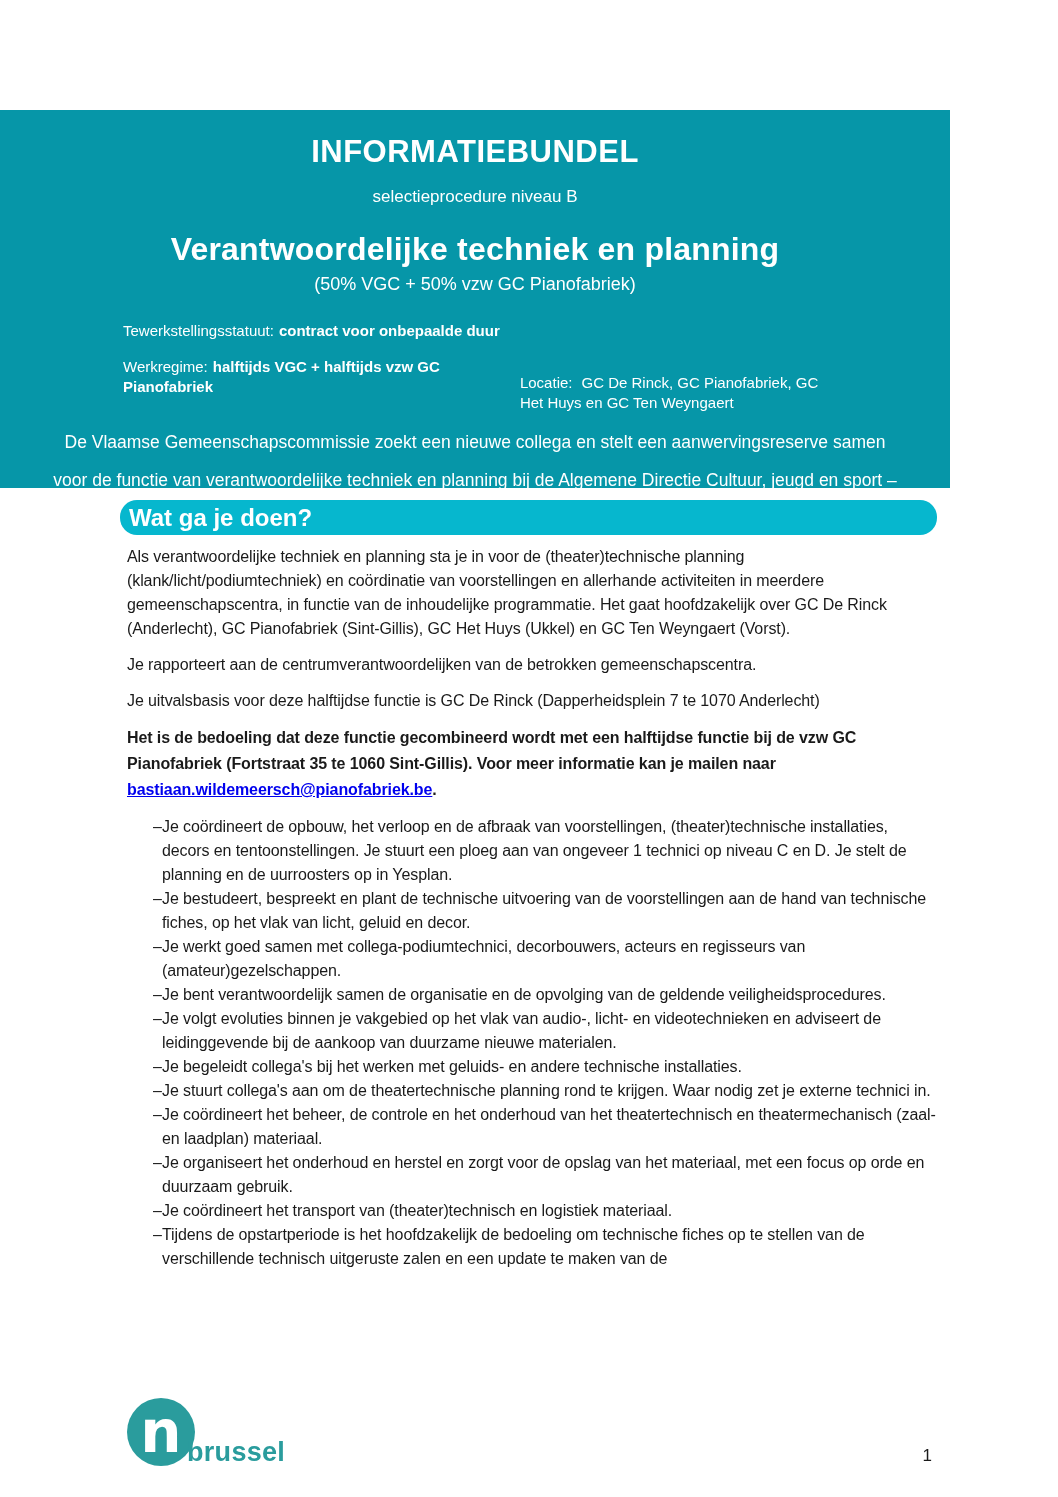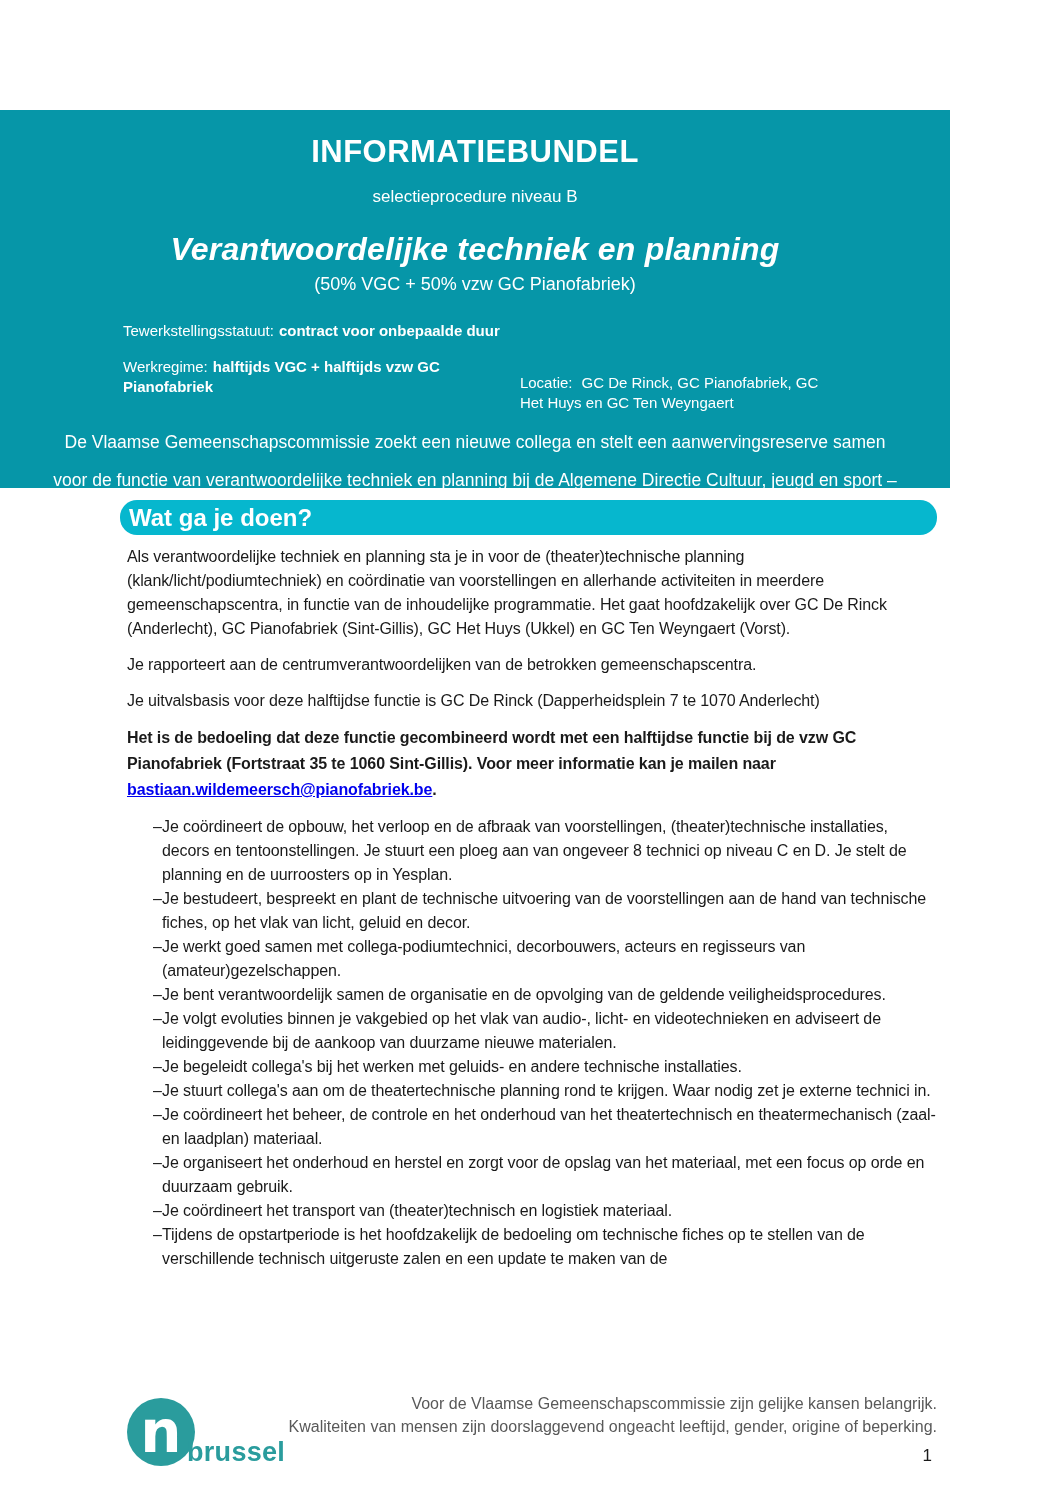--- a/index.html
+++ b/index.html
@@ -29,21 +29,21 @@
   }
   .doc-title{
     margin-top:24px;text-align:center;
     font-size:31px;font-weight:bold;letter-spacing:.5px;
   }
   .doc-subtitle{
     margin-top:17px;text-align:center;font-size:17px;
   }
   .job-title{
     margin-top:24px;text-align:center;
-    font-size:32px;font-weight:bold;letter-spacing:.2px;font-style:italic;
+    font-size:32px;font-weight:bold;letter-spacing:.2px;
   }
   .job-subtitle{
     margin-top:6px;text-align:center;font-size:18px;font-weight:normal;
   }
   .meta-row{
     display:flex;justify-content:space-between;
     padding:0 123px;margin-top:26px;font-size:15px;line-height:20px;align-items:flex-end;
   }
   .meta-left .meta-line{margin-bottom:16px;}
   .meta-label{margin-right:5px;}
@@ -131,21 +131,21 @@
 
   <div class="body-col">
     <p>Als verantwoordelijke techniek en planning sta je in voor de (theater)technische planning (klank/licht/podiumtechniek) en coördinatie van voorstellingen en allerhande activiteiten in meerdere gemeenschapscentra, in functie van de inhoudelijke programmatie. Het gaat hoofdzakelijk over GC De Rinck (Anderlecht), GC Pianofabriek (Sint-Gillis), GC Het Huys (Ukkel) en GC Ten Weyngaert (Vorst).</p>
     <p>Je rapporteert aan de centrumverantwoordelijken van de betrokken gemeenschapscentra.</p>
     <p>Je uitvalsbasis voor deze halftijdse functie is GC De Rinck (Dapperheidsplein 7 te 1070 Anderlecht)</p>
     <p class="p-bold"><span>Het is de bedoeling dat deze functie gecombineerd wordt met een halftijdse functie bij de vzw GC Pianofabriek (Fortstraat 35 te 1060 Sint-Gillis). Voor meer informatie kan je mailen naar </span><a class="email">bastiaan.wildemeersch@pianofabriek.be</a><span>.</span></p>
 
     <ul class="duties">
       <li>
           <span class="marker">–</span>
-          <span class="btext">Je coördineert de opbouw, het verloop en de afbraak van voorstellingen, (theater)technische installaties, decors en tentoonstellingen. Je stuurt een ploeg aan van ongeveer 8 technici op niveau C en D. Je stelt de planning en de uurroosters op in Yesplan.</span>
+          <span class="btext">Je coördineert de opbouw, het verloop en de afbraak van voorstellingen, (theater)technische installaties, decors en tentoonstellingen. Je stuurt een ploeg aan van ongeveer 1 technici op niveau C en D. Je stelt de planning en de uurroosters op in Yesplan.</span>
         </li>
       <li>
           <span class="marker">–</span>
           <span class="btext">Je bestudeert, bespreekt en plant de technische uitvoering van de voorstellingen aan de hand van technische fiches, op het vlak van licht, geluid en decor.</span>
         </li>
       <li>
           <span class="marker">–</span>
           <span class="btext">Je werkt goed samen met collega-podiumtechnici, decorbouwers, acteurs en regisseurs van (amateur)gezelschappen.</span>
         </li>
       <li>
@@ -182,20 +182,16 @@
         </li>
     </ul>
   </div>
 
   <svg class="logo" viewBox="0 0 170 80" xmlns="http://www.w3.org/2000/svg">
     <circle class="logo-circle" cx="35" cy="37" r="34"></circle>
     <text class="logo-n" x="35" y="57" font-size="58" text-anchor="middle" aria-label="n">n</text>
   </svg>
   <div class="logo-word">brussel</div>
 
-  <div class="footer-lines">
-    <div>Voor de Vlaamse Gemeenschapscommissie zijn gelijke kansen belangrijk.</div>
-    <div>Kwaliteiten van mensen zijn doorslaggevend ongeacht leeftijd, gender, origine of beperking.</div>
-  </div>
 
   <div class="page-num">1</div>
 
 </div>
 
 </body></html>

